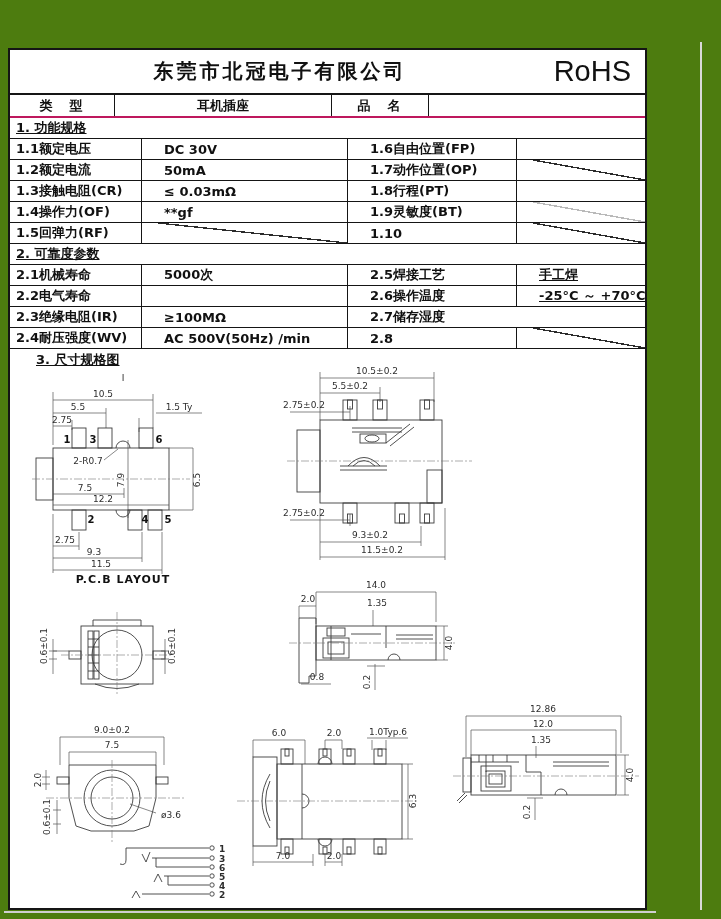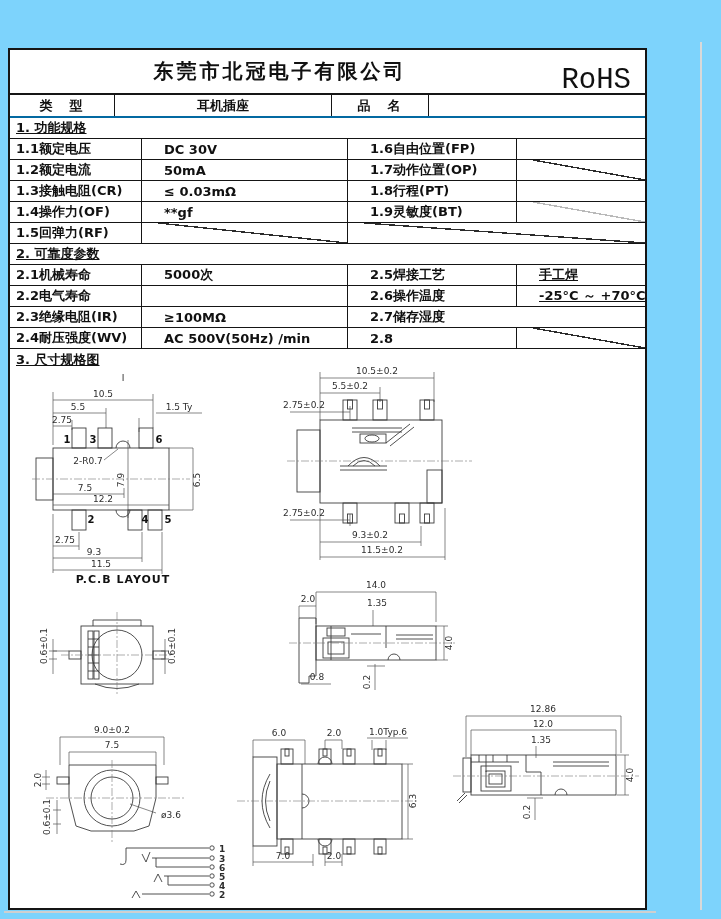--- a/index.html
+++ b/index.html
@@ -1,49 +1,49 @@
 <!DOCTYPE html>
 <html><head>
 <meta charset="utf-8">
 <style>
   html,body { margin:0; padding:0; background:#ffffff; }
-  .page { position:relative; width:721px; height:919px; background:#7dd3fc;
+  .page { position:relative; width:721px; height:919px; background:#4d7c0f;
           font-family:"DejaVu Sans", sans-serif; color:#111; overflow:hidden; }
   .scan-edge-right { position:absolute; left:700px; top:42px; width:2px; height:868px; background:#d9d9d9; }
   .scan-edge-bottom { position:absolute; left:4px; top:911px; width:652px; height:2px; background:#cfcfcf; }
 
   .sheet { position:absolute; left:8px; top:48px; width:639px; height:862px;
            border:2px solid #151515; box-sizing:border-box; background:#fff; }
 
   .row { display:flex; box-sizing:border-box; border-bottom:1px solid #151515; }
   .cell { box-sizing:border-box; border-right:1px solid #151515; padding:1px 6px;
           font-size:13px; font-weight:bold; white-space:nowrap; overflow:hidden;
           display:flex; align-items:center; }
   .cell:last-child { border-right:none; }
 
   .hdr-row { height:45px; border-bottom:2px solid #151515; position:relative; }
   .company { position:absolute; left:95px; top:8px; width:350px; text-align:center;
              font-size:20px; font-weight:bold; letter-spacing:3px; }
-  .rohs { position:absolute; right:14px; top:14px; font-family:Liberation Mono, monospace;
+  .rohs { position:absolute; right:14px; top:5px; font-family:Liberation Sans, sans-serif;
           font-size:29px; font-weight:500; }
 
-  .type-row { height:23px; border-bottom:2px solid #0369a1;font-family:Liberation Serif, serif; }
+  .type-row { height:23px; border-bottom:2px solid #be185d;font-family:Liberation Serif, serif; }
   .tc1 { width:105px; justify-content:center; letter-spacing:2px; }
   .tc2 { width:217px; justify-content:center; }
   .tc3 { width:97px;  justify-content:center; letter-spacing:2px; }
   .tc4 { flex:1; }
 
   .sec-row { height:21px;text-decoration:underline; }
   .sec-cell { flex:1; border-right:none; }
   .spec-row { height:21px;gap:16px; }
   .c1 { width:132px; }
   .c2 { width:190px; }
   .c3 { width:153px; }
   .c4 { flex:1;text-decoration:underline; }
-  .last-sec { border-bottom:none; }
+  .last-sec { border-bottom:none;padding-left:20px; }
 
   .diag { background:linear-gradient(to top right,
             transparent calc(50% - 0.7px), #2a2a2a calc(50% - 0.7px),
             #2a2a2a calc(50% + 0.7px), transparent calc(50% + 0.7px)); }
   .diag-faint { background:linear-gradient(to top right,
             transparent calc(50% - 0.7px), #b9b9b9 calc(50% - 0.7px),
             #b9b9b9 calc(50% + 0.7px), transparent calc(50% + 0.7px)); }
 
   svg.drw { position:absolute; overflow:visible; }
   svg.drw line, svg.drw rect, svg.drw path, svg.drw circle, svg.drw ellipse
@@ -98,20 +98,21 @@
     </div>
     <div class="row spec-row">
       <div class="cell c1">1.4操作力(OF)</div>
       <div class="cell c2">**gf</div>
       <div class="cell c3">1.9灵敏度(BT)</div>
       <div class="cell c4 diag-faint"></div>
     </div>
     <div class="row spec-row">
       <div class="cell c1">1.5回弹力(RF)</div>
       <div class="cell c2 diag"></div>
+      <div class="cell c3">1.10</div>
       <div class="cell c4 diag"></div>
     </div>
 
     <div class="row sec-row">
       <div class="cell sec-cell">2.  可靠度参数</div>
     </div>
     <div class="row spec-row">
       <div class="cell c1">2.1机械寿命</div>
       <div class="cell c2">5000次</div>
       <div class="cell c3">2.5焊接工艺</div>

